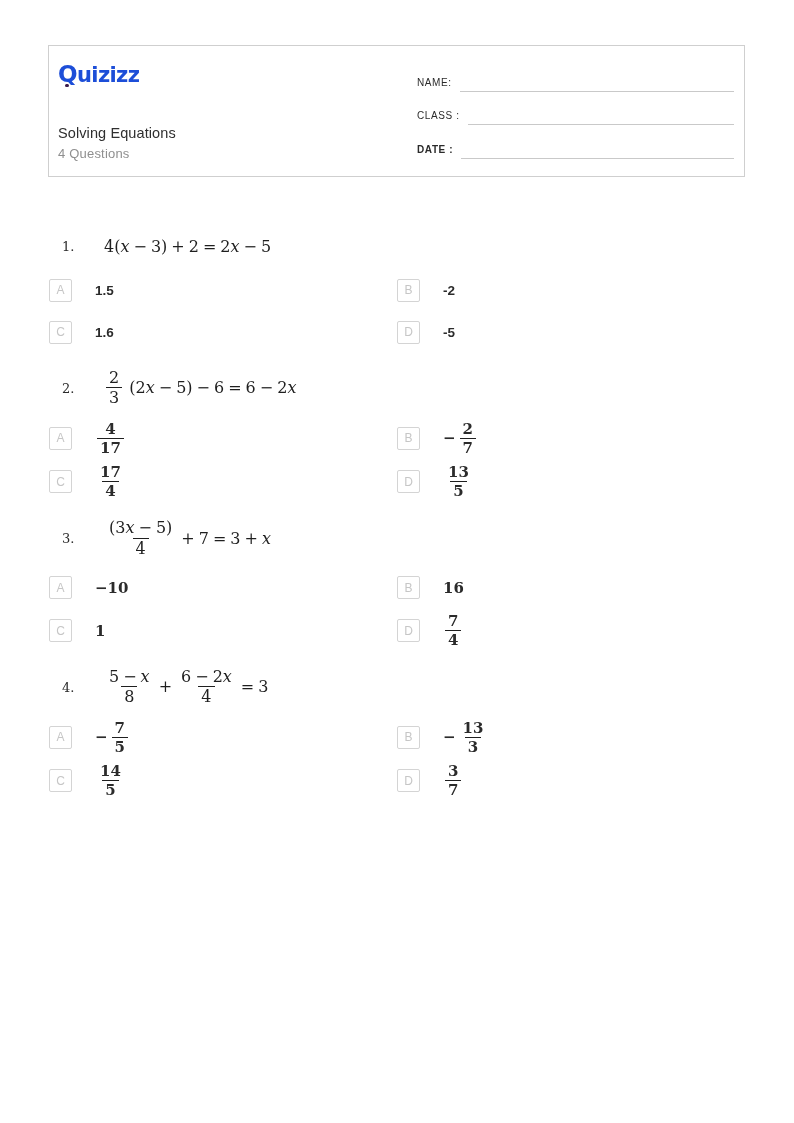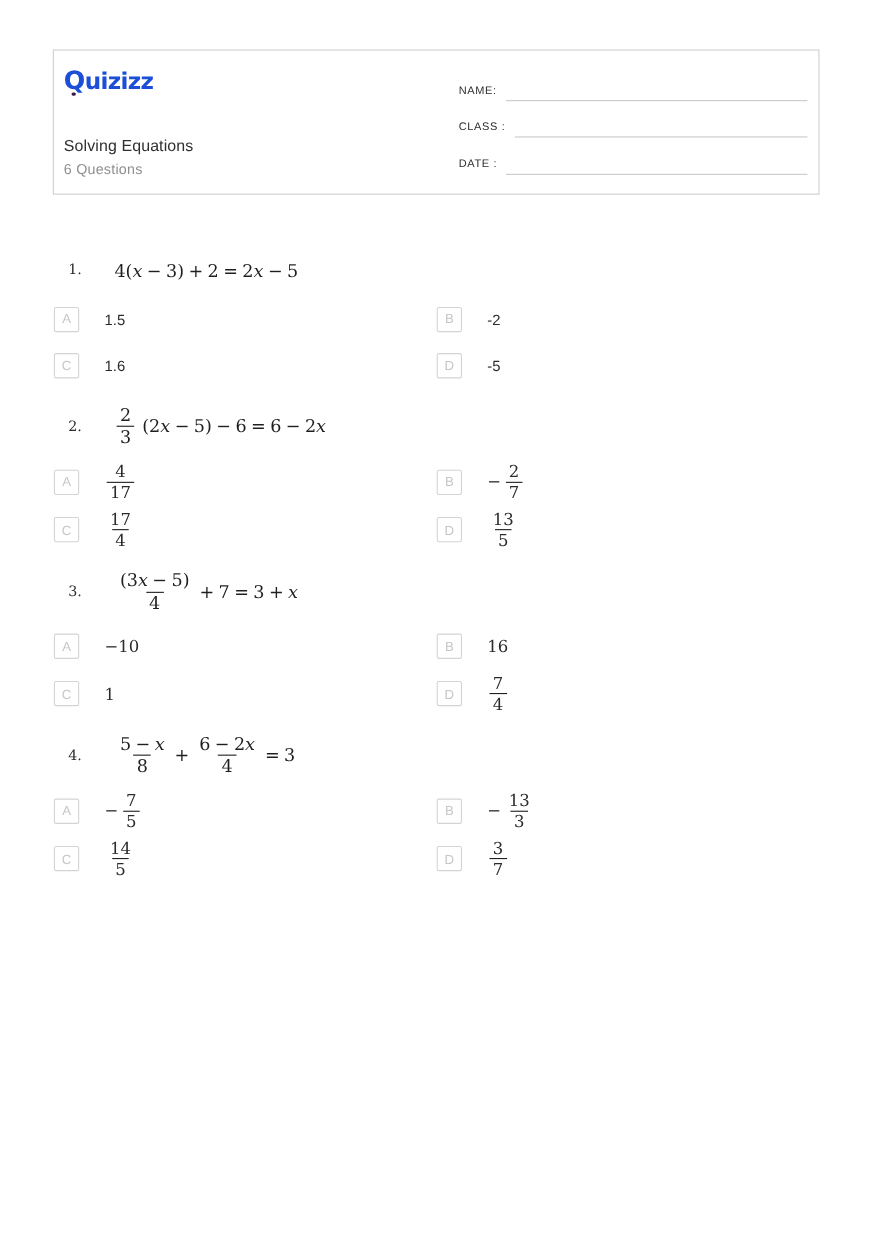--- a/index.html
+++ b/index.html
@@ -93,21 +93,21 @@
   .field-row {
     position: absolute;
     left: 0;
     width: 100%;
     height: 22px;
     display: flex;
     align-items: flex-end;
   }
   .field-row.r1 { top: 24px; }
   .field-row.r2 { top: 57px; }
-  .field-row.r3 { top: 91px; }
+  .field-row.r3 { top: 91px; font-weight: bold; }
   .field-label {
     font-size: 10px;
     letter-spacing: 0.6px;
     color: #2b2b2b;
     white-space: nowrap;
     line-height: 16px;
     padding-bottom: 1px;
   }
   .field-line {
     flex: 1;
@@ -186,20 +186,21 @@
     background: #fff;
   }
   .opt-body {
     margin-left: 23px;
     font-size: 13.5px;
     color: #2b2b2b;
     display: flex;
     align-items: center;
     white-space: nowrap;
     font-family: "Liberation Sans", sans-serif;
+    font-weight: bold;
   }
   .opt-body.math {
     font-family: "DejaVu Serif", serif;
     font-size: 15px;
   }
 
   
   .mfrac {
     display: inline-flex;
     flex-direction: column;
@@ -224,21 +225,21 @@
 </head>
 <body>
 
 <div class="header-card">
 
   <div class="header-left">
     <div class="logo">
       <span class="q-glyph">Q<span class="q-dot"></span></span><span>uizizz</span>
     </div>
     <div class="worksheet-title">Solving Equations</div>
-    <div class="worksheet-count">6 Questions</div>
+    <div class="worksheet-count">4 Questions</div>
   </div>
 
   <div class="header-right">
     <div class="field-row r1">
       <span class="field-label">NAME:</span>
       <span class="field-line"></span>
     </div>
     <div class="field-row r2">
       <span class="field-label">CLASS :</span>
       <span class="field-line"></span>

